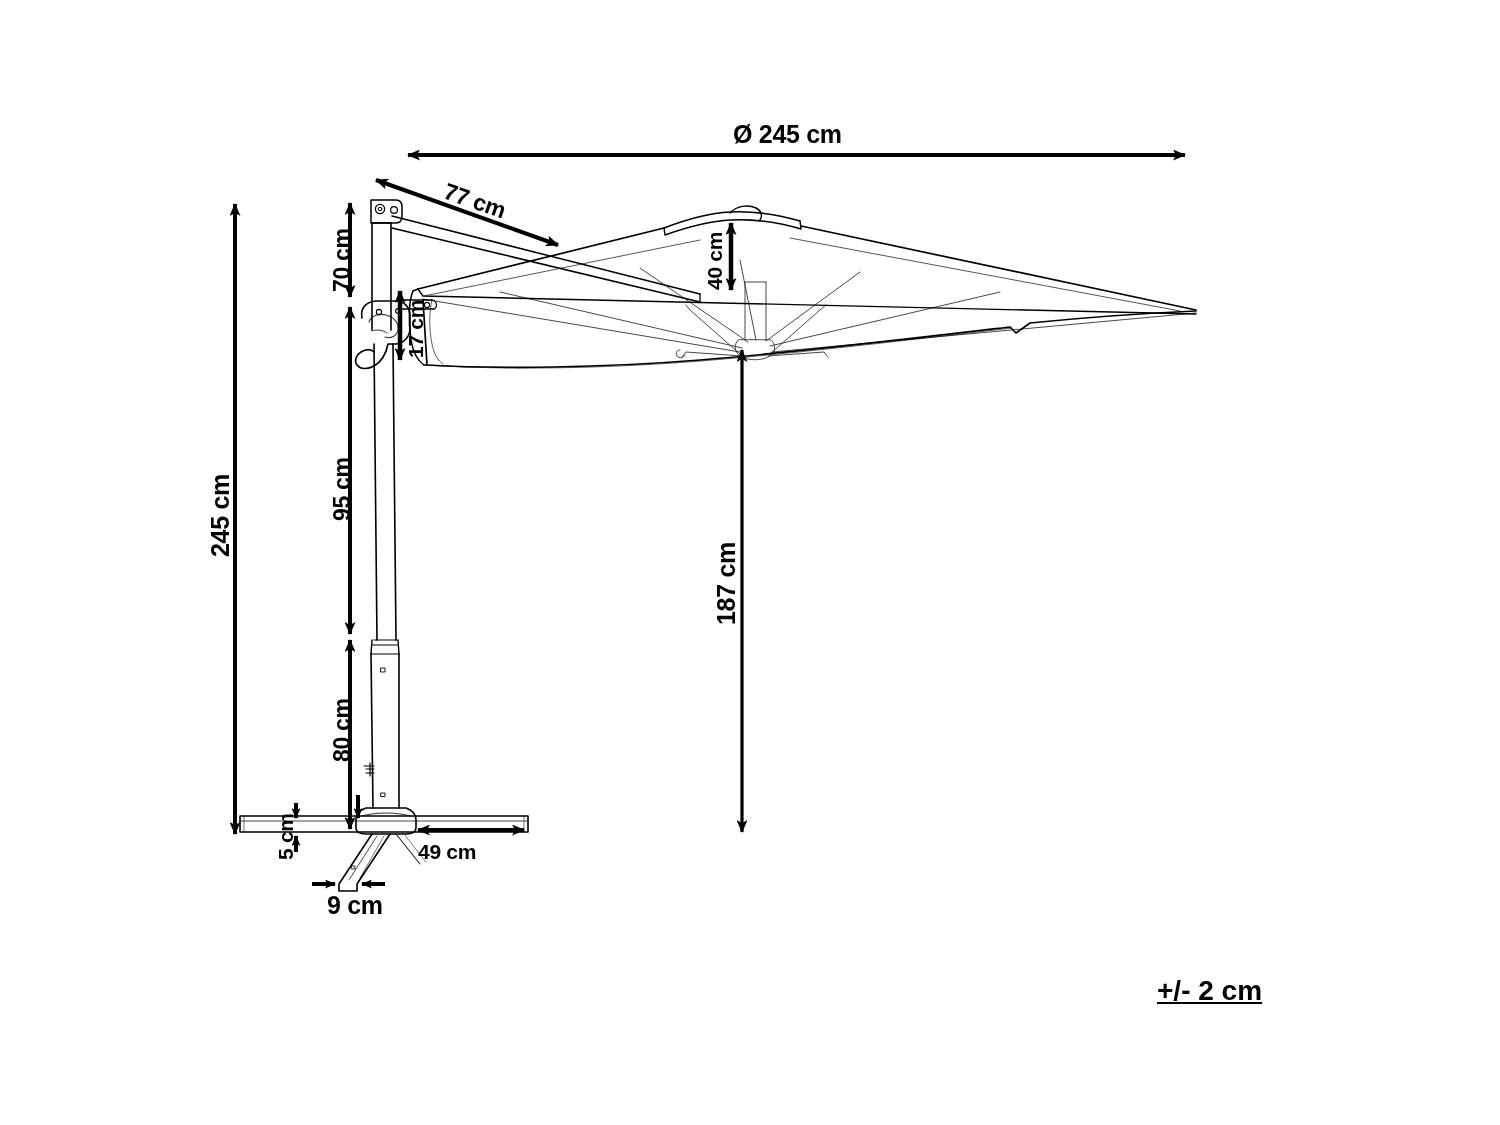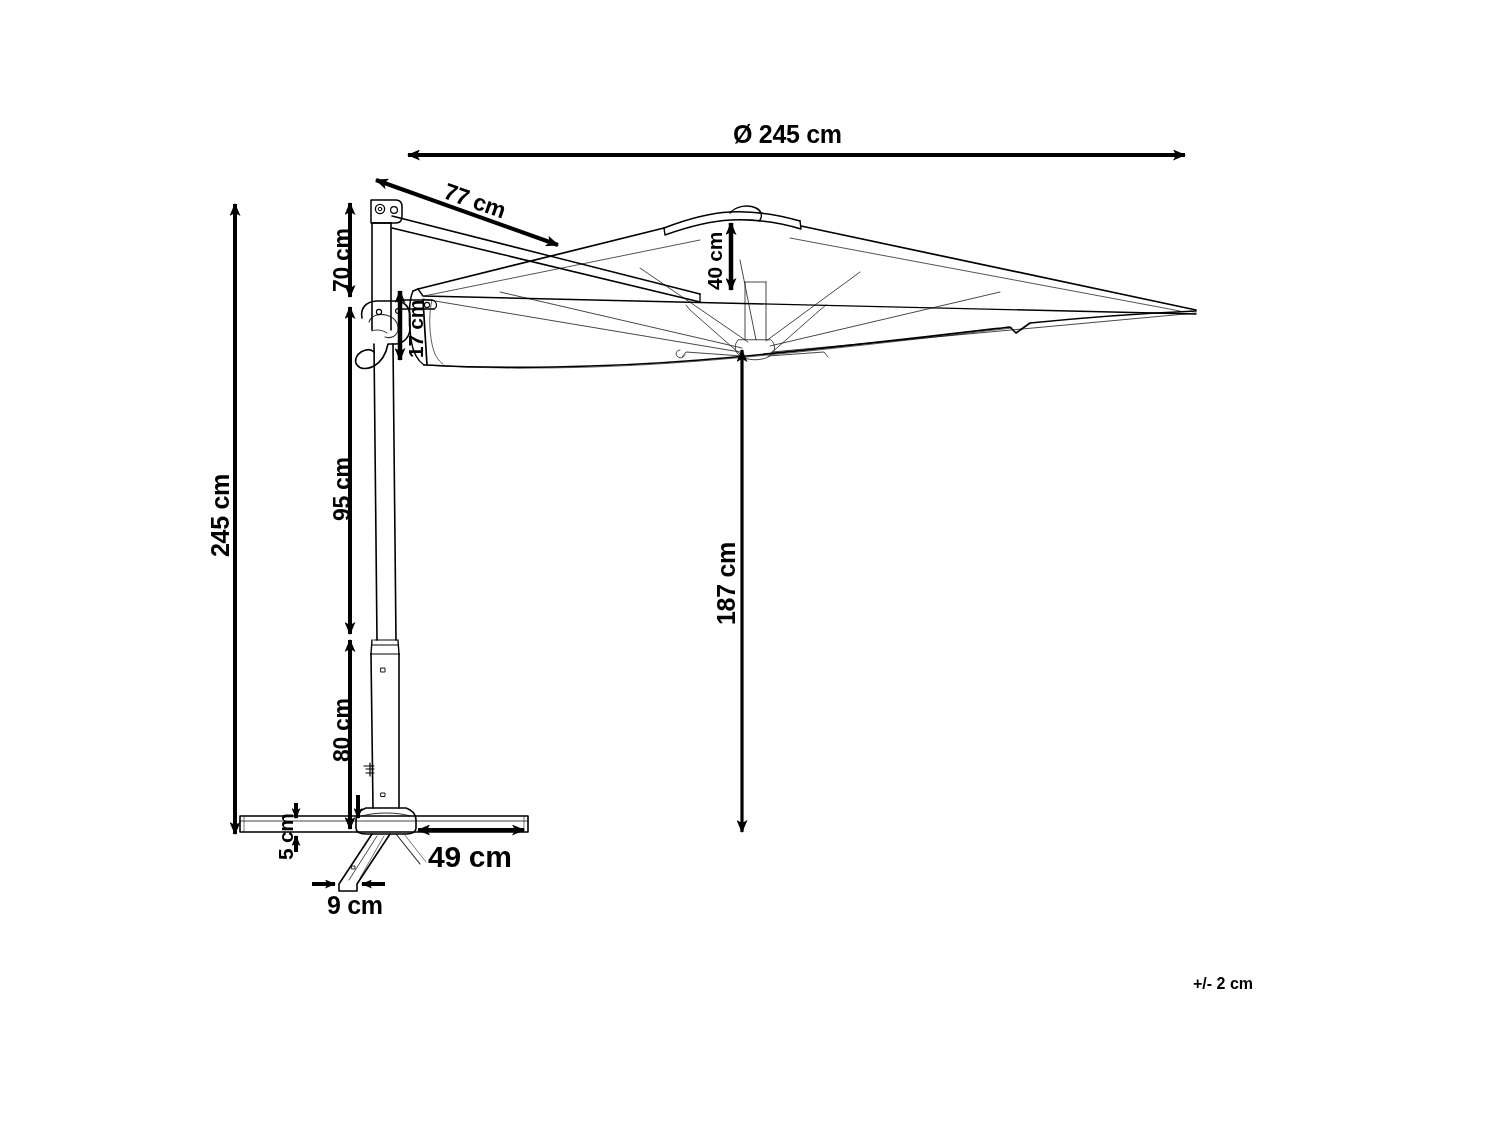--- a/index.html
+++ b/index.html
@@ -264,21 +264,21 @@
   <div class="dim-label rot90" style="left:329px; top:521px; font-size:23px;">95 cm</div>
 
   <div class="dim-label rot90" style="left:329px; top:762px; font-size:23px;">80 cm</div>
 
   <div class="dim-label rot90" style="left:404px; top:358px; font-size:21px;">17 cm</div>
 
   <div class="dim-label rot90" style="left:703px; top:290px; font-size:21px;">40 cm</div>
 
   <div class="dim-label rot90" style="left:712px; top:625px; font-size:25px;">187 cm</div>
 
-  <div class="dim-label" style="left:428px; top:840px; font-size:30px;">49 cm</div>
+  <div class="dim-label" style="left:418px; top:840px; font-size:21px;">49 cm</div>
 
   <div class="dim-label rot90" style="left:274px; top:860px; font-size:21px;">5 cm</div>
 
   <div class="dim-label" style="left:327px; top:891px; font-size:25px;">9 cm</div>
 
-  <div class="tolerance" style="left:1193px; top:975px; font-size:16px;">+/- 2 cm</div>
+  <div class="tolerance" style="left:1157px; top:975px; font-size:28px;text-decoration:underline;">+/- 2 cm</div>
 
 </div>
 
 </body></html>

